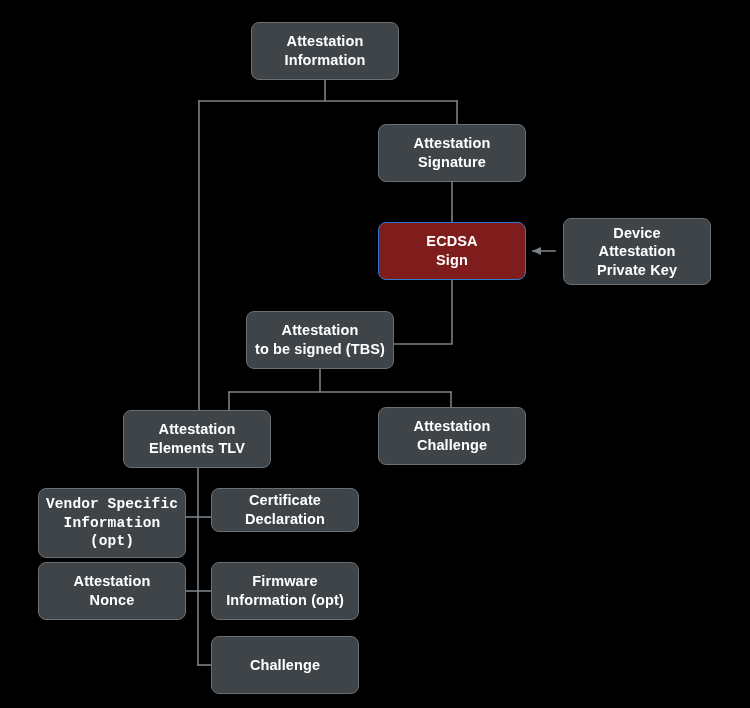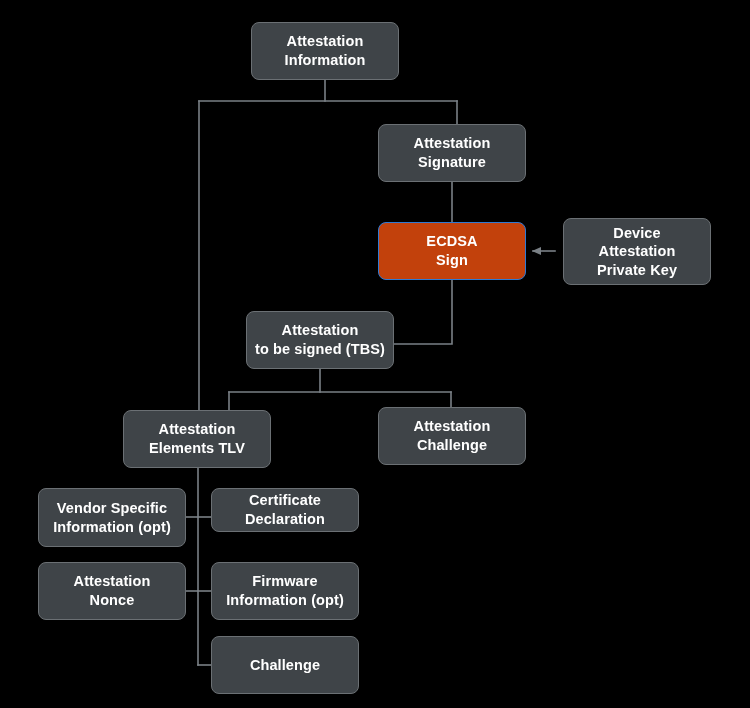--- a/index.html
+++ b/index.html
@@ -35,21 +35,21 @@
     justify-content: center;
     text-align: center;
     font-size: 14.5px;
     font-weight: 700;
     line-height: 1.28;
     letter-spacing: 0.1px;
     padding: 2px 6px;
     z-index: 2;
   }
   .node.accent {
-    background: #c2410c;
+    background: #7f1d1d;
     border-color: #2f7ad4;
   }
   .node-label {
     display: block;
     white-space: pre-line;
   }
 </style>
 </head>
 <body>
 
@@ -105,21 +105,21 @@
 to be signed (TBS)</span>
       </div>
       <div class="node" style="left: 123px; top: 410px; width: 148px; height: 58px;">
         <span class="node-label">Attestation
 Elements TLV</span>
       </div>
       <div class="node" style="left: 378px; top: 407px; width: 148px; height: 58px;">
         <span class="node-label">Attestation
 Challenge</span>
       </div>
-      <div class="node" style="left: 38px; top: 488px; width: 148px; height: 59px;">
+      <div class="node" style="left: 38px; top: 488px; width: 148px; height: 70px; font-family: Liberation Mono, monospace;">
         <span class="node-label">Vendor Specific
 Information (opt)</span>
       </div>
       <div class="node" style="left: 211px; top: 488px; width: 148px; height: 44px;">
         <span class="node-label">Certificate
 Declaration</span>
       </div>
       <div class="node" style="left: 38px; top: 562px; width: 148px; height: 58px;">
         <span class="node-label">Attestation
 Nonce</span>

